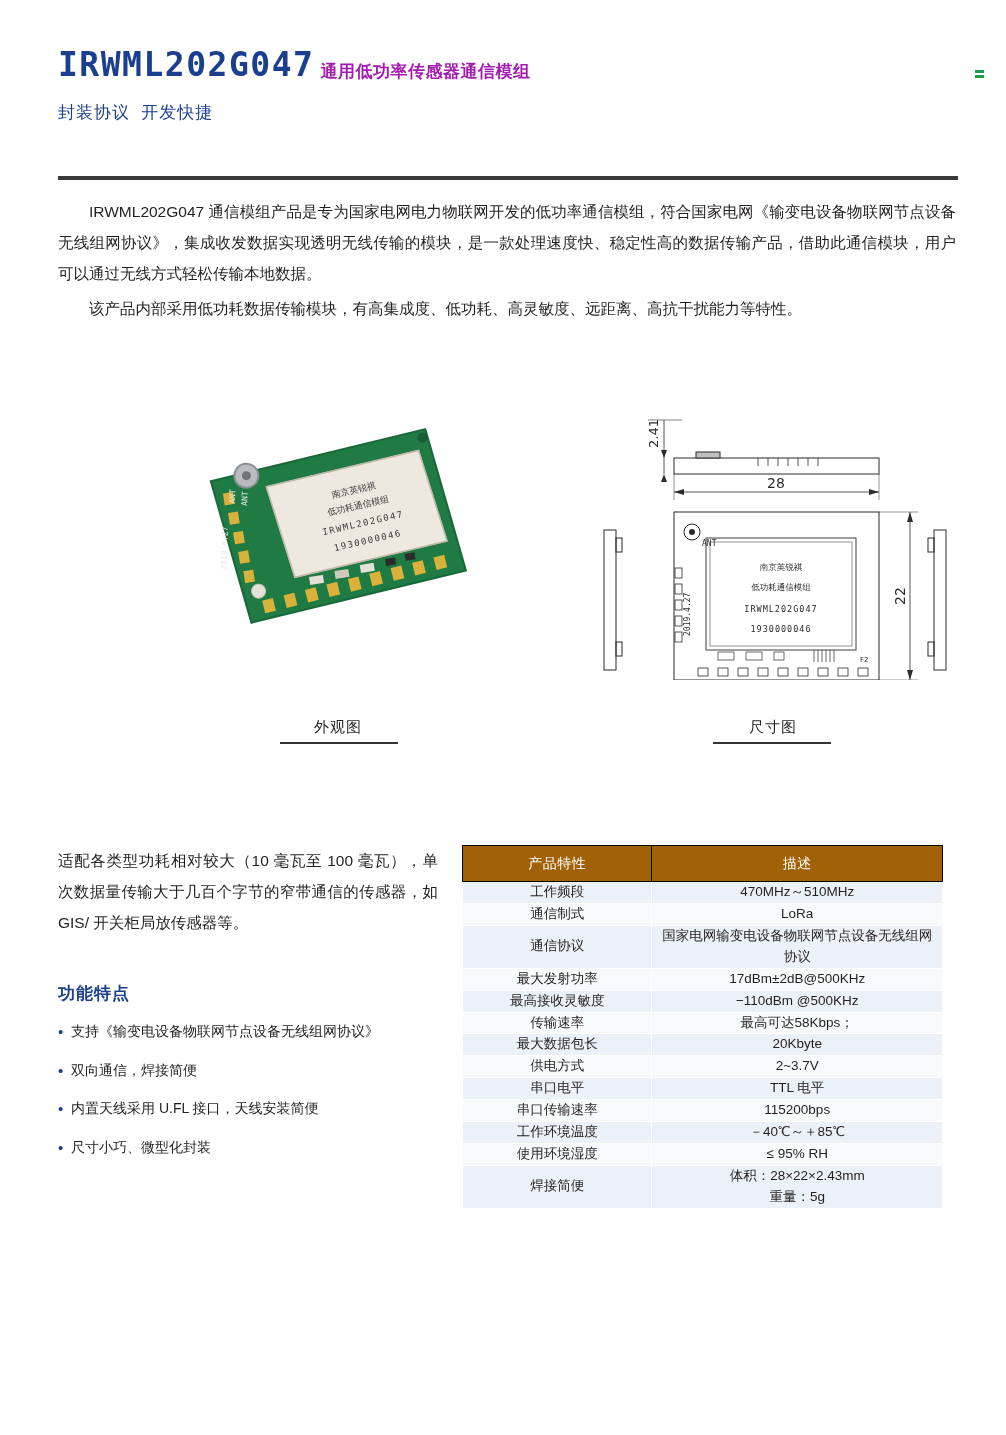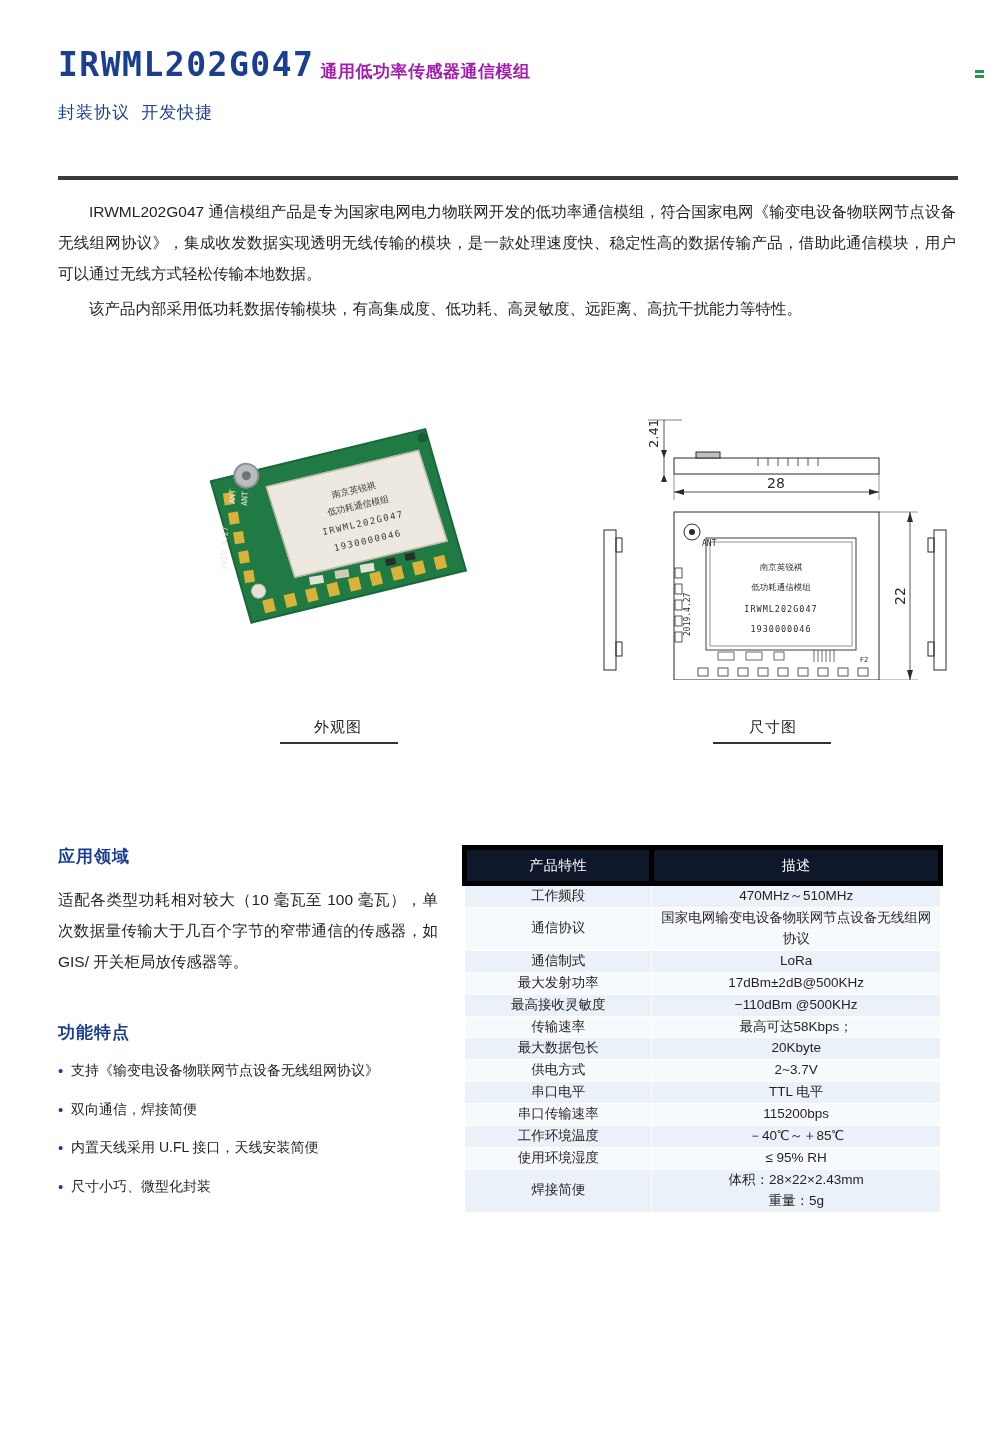--- a/index.html
+++ b/index.html
@@ -87,23 +87,23 @@
   .bullets li:before {
     content: "•"; position: absolute; left: 0; top: -1px; color: #1b3f8f; font-size: 15px;
   }
 
   
   .spec-table {
     position: absolute; left: 462px; top: 845px; width: 481px;
     border-collapse: collapse; font-size: 13.5px;
   }
   .spec-table th {
-    background: #0f172a; color: #ffffff; font-weight: normal;
+    background: #a16207; color: #ffffff; font-weight: normal;
     height: 36px; font-size: 14px; letter-spacing: 0.5px;
-    border: 5px solid #000000;
+    border: 1px solid #000000;
   }
   .spec-table td {
     border: 1px solid #ffffff;
     text-align: center; padding: 0 6px; line-height: 1.55;
     color: #231f20;
   }
   .spec-table tbody tr:nth-child(odd) td { background: #eaf1f8; }
   .spec-table tbody tr:nth-child(even) td { background: #f7fafd; }
   .spec-table td.k { width: 190px; }
   .spec-table td.v { width: 291px; }
@@ -286,21 +286,20 @@
       </svg>
     </div>
 
     <div class="fig-caption cap-left">外观图</div>
     <div class="cap-underline cap-ul-left"></div>
     <div class="fig-caption cap-right">尺寸图</div>
     <div class="cap-underline cap-ul-right"></div>
   </div>
 
   <div class="left-col">
-    <div class="sec-head">应用领域</div>
     <div class="sec-body">适配各类型功耗相对较大（10 毫瓦至 100 毫瓦），单次数据量传输大于几百个字节的窄带通信的传感器，如 GIS/ 开关柜局放传感器等。</div>
     <div class="sec-head sec-head2">功能特点</div>
     <ul class="bullets">
       <li>支持《输变电设备物联网节点设备无线组网协议》</li>
       <li>双向通信，焊接简便</li>
       <li>内置天线采用 U.FL 接口，天线安装简便</li>
       <li>尺寸小巧、微型化封装</li>
     </ul>
   </div>
 
@@ -310,28 +309,28 @@
         <th>产品特性</th>
         <th>描述</th>
       </tr>
     </thead>
     <tbody id="spec-body">
         <tr>
           <td class="k">工作频段</td>
           <td class="v">470MHz～510MHz</td>
         </tr>
         <tr>
+          <td class="k">通信制式</td>
+          <td class="v">LoRa</td>
+        </tr>
+        <tr>
           <td class="k">通信协议</td>
           <td class="v">国家电网输变电设备物联网节点设备无线组网协议</td>
         </tr>
         <tr>
-          <td class="k">通信制式</td>
-          <td class="v">LoRa</td>
-        </tr>
-        <tr>
           <td class="k">最大发射功率</td>
           <td class="v">17dBm±2dB@500KHz</td>
         </tr>
         <tr>
           <td class="k">最高接收灵敏度</td>
           <td class="v">−110dBm @500KHz</td>
         </tr>
         <tr>
           <td class="k">传输速率</td>
           <td class="v">最高可达58Kbps；</td>

